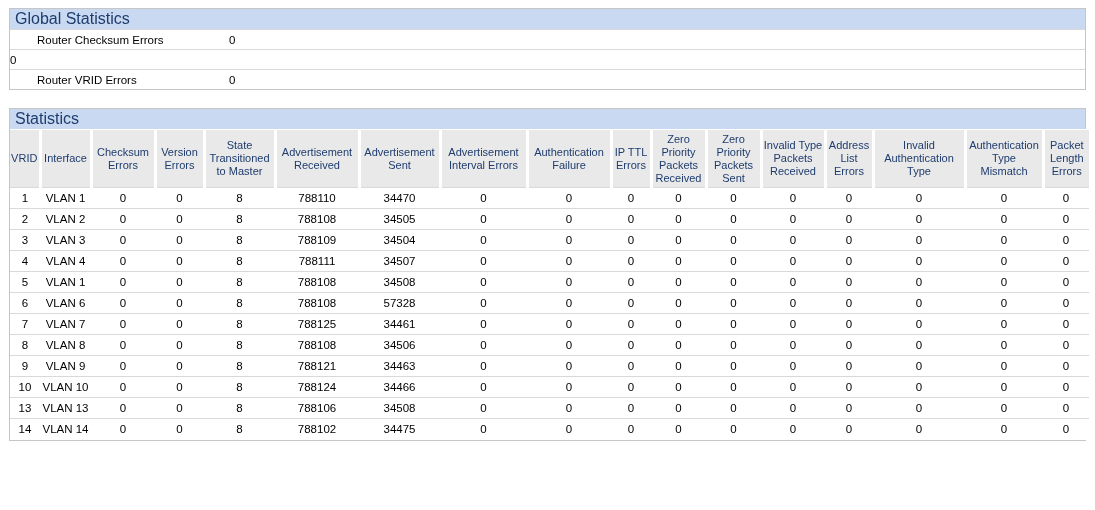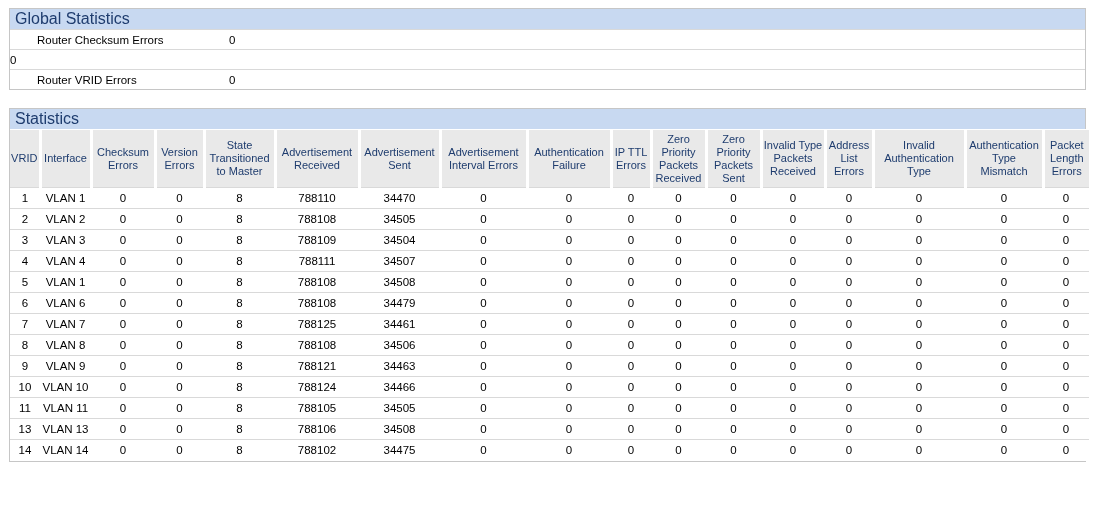--- a/index.html
+++ b/index.html
@@ -241,21 +241,21 @@
             <td>0</td>
             <td>0</td>
           </tr>
           <tr>
             <td>6</td>
             <td>VLAN 6</td>
             <td>0</td>
             <td>0</td>
             <td>8</td>
             <td>788108</td>
-            <td>34479</td>
+            <td>57328</td>
             <td>0</td>
             <td>0</td>
             <td>0</td>
             <td>0</td>
             <td>0</td>
             <td>0</td>
             <td>0</td>
             <td>0</td>
             <td>0</td>
             <td>0</td>
@@ -318,39 +318,20 @@
             <td>0</td>
           </tr>
           <tr>
             <td>10</td>
             <td>VLAN 10</td>
             <td>0</td>
             <td>0</td>
             <td>8</td>
             <td>788124</td>
             <td>34466</td>
-            <td>0</td>
-            <td>0</td>
-            <td>0</td>
-            <td>0</td>
-            <td>0</td>
-            <td>0</td>
-            <td>0</td>
-            <td>0</td>
-            <td>0</td>
-            <td>0</td>
-          </tr>
-          <tr>
-            <td>11</td>
-            <td>VLAN 11</td>
-            <td>0</td>
-            <td>0</td>
-            <td>8</td>
-            <td>788105</td>
-            <td>34505</td>
             <td>0</td>
             <td>0</td>
             <td>0</td>
             <td>0</td>
             <td>0</td>
             <td>0</td>
             <td>0</td>
             <td>0</td>
             <td>0</td>
             <td>0</td>

